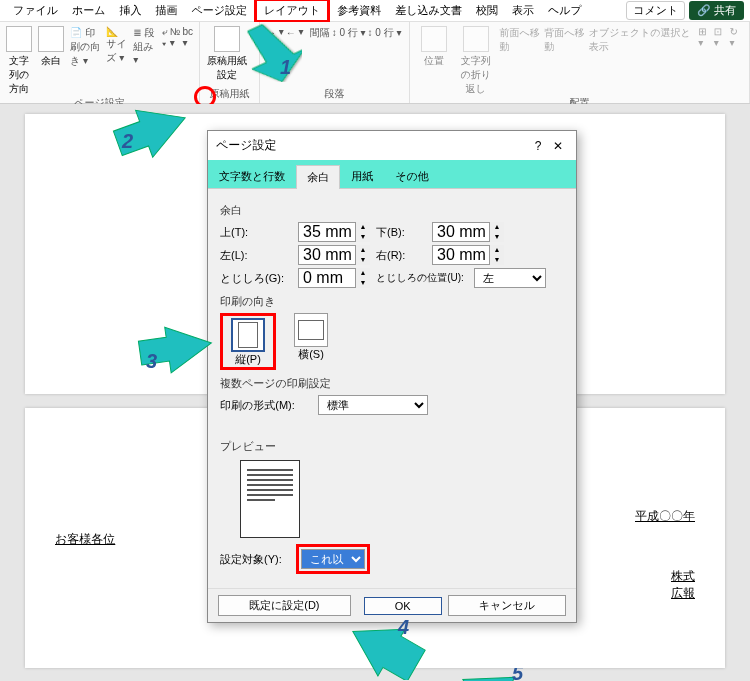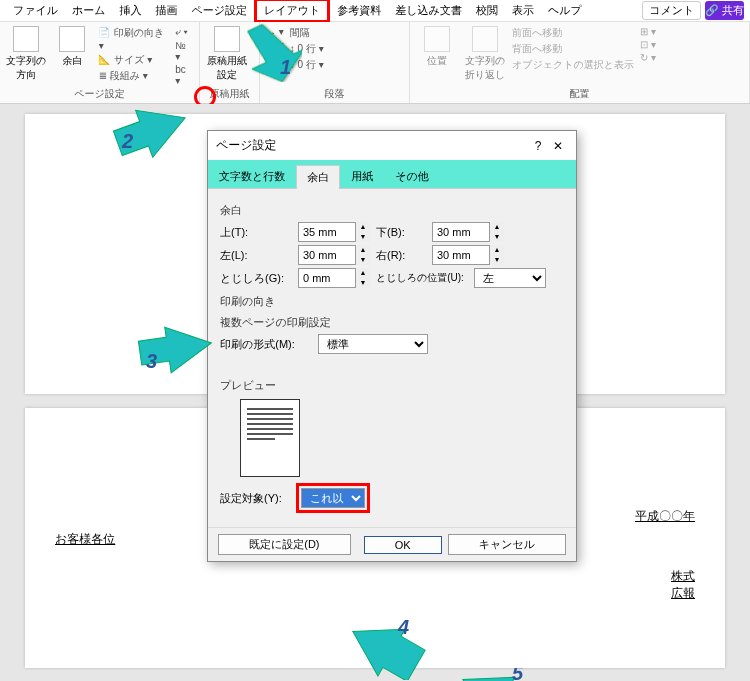--- a/index.html
+++ b/index.html
@@ -27,22 +27,22 @@
     }
     .menubar .tab.hl {
       border: 3px solid red;
     }
     .menubar .right { margin-left: auto; display:flex; gap:4px; align-items:center; }
     .comment-btn {
       border:1px solid #ccc; border-radius:3px;
       padding:1px 6px; font-size:11px; background:#fff;
     }
     .share-btn {
-      background:#6d28d9; color:#fff; border:none;
-      border-radius:3px; padding:2px 0; font-size:11px;
+      background:#14532d; color:#fff; border:none;
+      border-radius:3px; padding:2px 8px; font-size:11px;
     }
     .ribbon {
       display:flex; align-items: stretch;
       border-bottom: 1px solid #d0d0d0;
       height: 82px;
       background:#fafafa;
       position:relative;
     }
     .ribbon-group {
       border-right: 1px solid #e0e0e0;
@@ -55,21 +55,21 @@
       padding-bottom:2px;
     }
     .big-btn {
       display:flex; flex-direction:column; align-items:center;
       width:42px; font-size:10px; text-align:center;
     }
     .big-btn .icon-box {
       width:26px; height:26px; border:1px solid #bbb;
       background:#fff; margin-bottom:2px;
     }
-    .ribbon-col { display:flex; flex-direction:column; gap:2px; font-size:10px; }
+    .ribbon-col { display:flex; flex-direction:row; gap:2px; font-size:10px; }
     .ribbon-col div { color:#555; }
     .launcher-circle {
       position:absolute; left:194px; top:86px;
       width:22px; height:22px;
       border:3px solid red; border-radius:50%;
       pointer-events:none;
     }
     .doc-area {
       position:absolute; left:0; right:0; top:104px; bottom:0;
       background:#e6e6e6;
@@ -123,21 +123,21 @@
       border-color:#ccc;
       background:#f0f0f0;
       position:relative; top:1px;
     }
     .dlg-body { padding:8px 12px; }
     .section-h { font-size:11px; color:#333; margin:6px 0 4px;}
     .field-row { display:flex; align-items:center; gap:6px; margin:3px 0;}
     .field-row label { width:72px; font-size:11px;}
     .sp-input {
       border:1px solid #999; background:#fff; height:20px;
-      padding:0 18px 0 4px; font-size:11px; width:72px;
+      padding:0 18px 0 4px; font-size:16px; width:72px;
       position:relative;
     }
     .sp-wrap { position:relative; display:inline-block;}
     .sp-btns {
       position:absolute; right:0; top:0; bottom:0; width:15px;
       display:flex; flex-direction:column;
     }
     .sp-btns span {
       flex:1; border-left:1px solid #999;
       font-size:7px; text-align:center; line-height:9px;
@@ -355,20 +355,32 @@
       <label>とじしろ(G):</label>
       <span class="sp-wrap"><input class="sp-input" value="0 mm" style=""><span class="sp-btns">
             <span>▲</span>
             <span>▼</span>
           </span></span>
       <label style="width:92px;font-size:10px">とじしろの位置(U):</label>
       <select class="sel"><option>左</option></select>
     </div>
 
     <div class="section-h">印刷の向き</div>
+    <div class="orient-row">
+      <div class="orient-hl">
+        <div class="orient-opt">
+          <div class="orient-box portrait" style="border:2px solid #2b579a"></div>
+          <span>縦(P)</span>
+        </div>
+      </div>
+      <div class="orient-opt">
+        <div class="orient-box landscape"></div>
+        <span>横(S)</span>
+      </div>
+    </div>
 
     <div class="section-h">複数ページの印刷設定</div>
     <div class="field-row">
       <label style="width:92px">印刷の形式(M):</label>
       <select class="sel" style="width:110px"><option>標準</option></select>
     </div>
 
     <div class="section-h" style="margin-top:24px">プレビュー</div>
     <div class="preview-box">
       <div class="l"></div>

